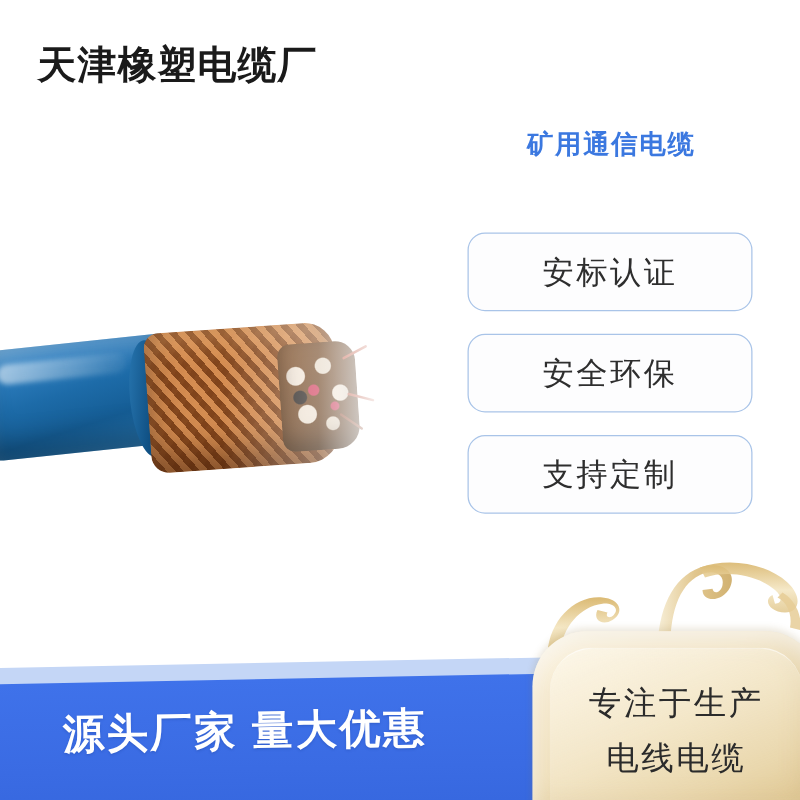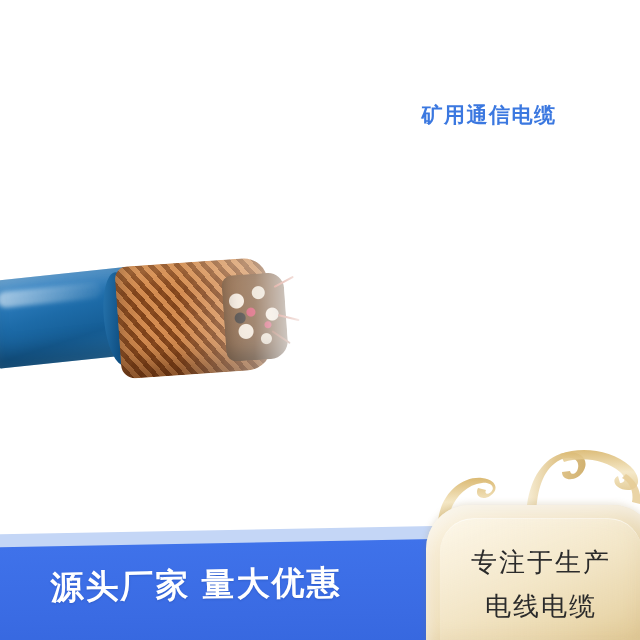--- a/index.html
+++ b/index.html
@@ -258,34 +258,46 @@
     line-height: 44px;
     white-space: nowrap;
   }
   .badge-line { display: block; }
 </style>
 </head>
 <body>
 
 <div id="poster">
 
+  <div class="brand-title">天津橡塑电缆厂</div>
 
   <div class="cable-photo">
     <div class="cable-jacket"></div>
     <div class="cable-collar"></div>
     <div class="cable-braid"></div>
     <div class="cable-core"></div>
     <div class="cable-wisp" style="left:288px; top:34px; transform:rotate(-28deg);"></div>
     <div class="cable-wisp" style="left:292px; top:62px; transform:rotate(14deg); background:#b8503a;"></div>
     <div class="cable-wisp" style="left:286px; top:78px; transform:rotate(34deg); background:#8d4a30;"></div>
     <div class="cable-fade"></div>
   </div>
 
   <div class="product-headline">矿用通信电缆</div>
 
+  <div class="features">
+    <div class="feature-box">
+      <span class="feature-label">安标认证</span>
+    </div>
+    <div class="feature-box">
+      <span class="feature-label">安全环保</span>
+    </div>
+    <div class="feature-box">
+      <span class="feature-label">支持定制</span>
+    </div>
+  </div>
 
   <div class="banner-blue-light"></div>
   <div class="banner-blue"></div>
   <div class="banner-blue-text">源头厂家 量大优惠</div>
 
   <div class="ribbon-streamers">
     <svg width="215" height="80" viewBox="0 0 215 80" xmlns="http://www.w3.org/2000/svg">
       <defs>
         <linearGradient id="gRib1" x1="0" y1="0" x2="1" y2="1">
           <stop offset="0%" stop-color="#fdf6e2"></stop>

